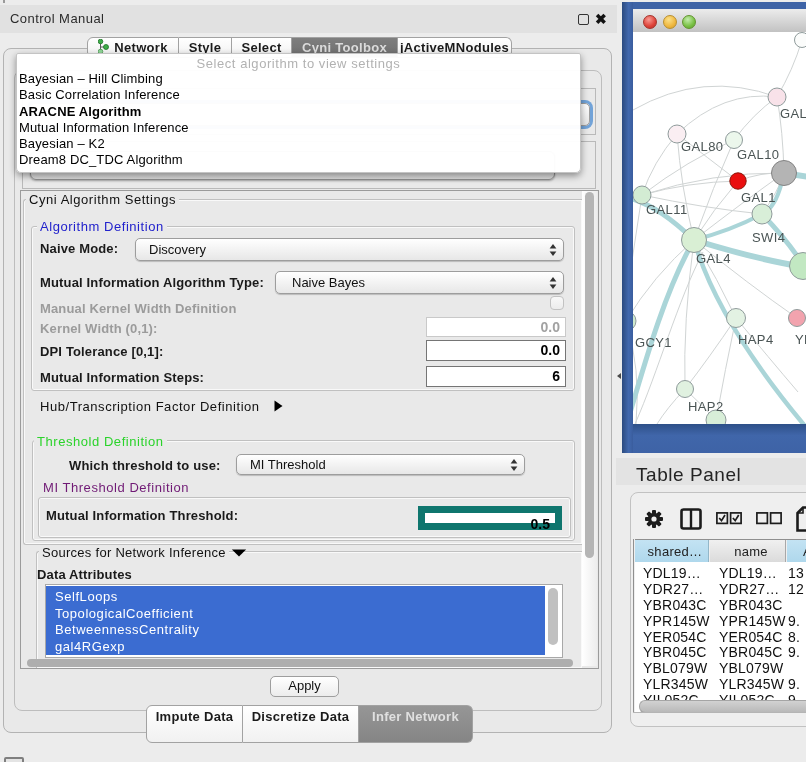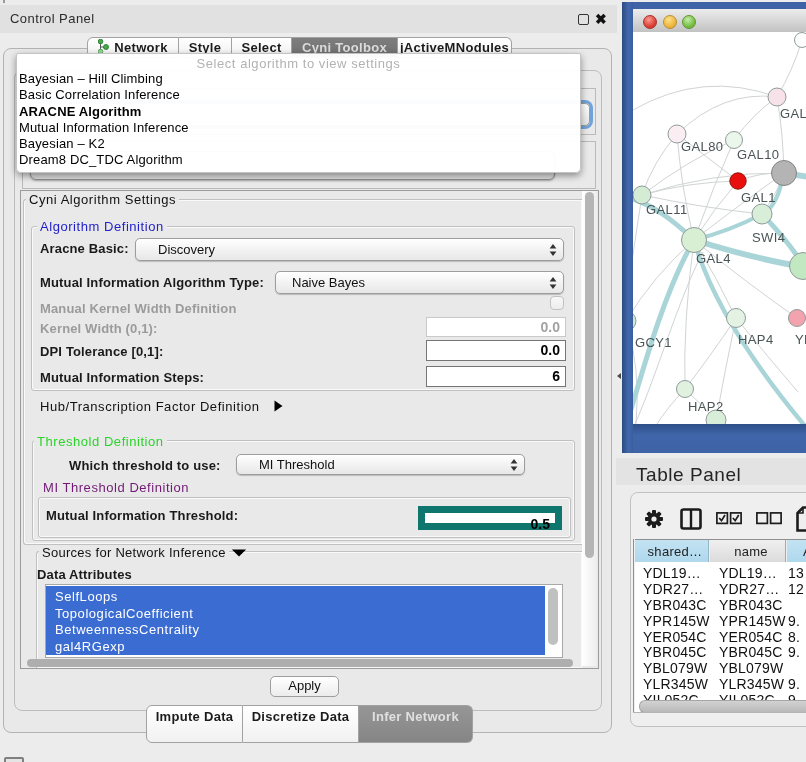--- a/index.html
+++ b/index.html
@@ -31,21 +31,21 @@
 #combo1{left:30px;top:103px;width:558px;height:21px;border-radius:5px;background:linear-gradient(#ffffff,#e4e4e4);border:1px solid #9d9d9d;box-shadow:0 0 0 3px #72a3d8;}
 #box2{left:22px;top:141px;width:572px;height:46px;border:1px solid #b9b9b9;background:#e9e9e9;}
 #combo2{left:30px;top:151px;width:523px;height:27px;border-radius:6px;background:linear-gradient(#ffffff,#dcdcdc);border:1px solid #909090;box-shadow:0 1px 2px rgba(0,0,0,.3);}
 
 #scrollpane{left:20px;top:190px;width:577px;height:477px;border:1px solid #9b9b9b;background:#e9e9e9;}
 .fieldset{position:absolute;border:1px solid #c0c0c0;border-radius:3px;box-shadow:inset 0 0 0 1px rgba(255,255,255,.7);}
 .fstitle{position:absolute;background:#e9e9e9;padding:0 3px;font-size:13px;white-space:nowrap;letter-spacing:0.55px;}
 .lbl{position:absolute;font-size:13px;font-weight:bold;color:#1a1a1a;white-space:nowrap;letter-spacing:0.15px;}
 .lbl.dis{color:#9b9b9b;}
 .combo{position:absolute;box-sizing:border-box;border-radius:5px;background:linear-gradient(#ffffff,#e7e7e7);border:1px solid #9d9d9d;box-shadow:0 1px 1px rgba(0,0,0,.2);font-size:13px;color:#111;}
-.combo .ctext{position:absolute;left:22px;top:0;bottom:0;display:flex;align-items:center;}
+.combo .ctext{position:absolute;left:13px;top:0;bottom:0;display:flex;align-items:center;}
 .stepper{position:absolute;right:6px;top:50%;margin-top:-6px;width:8px;height:12px;}
 .tfield{position:absolute;box-sizing:border-box;background:#ffffff;border:1px solid #757575;font-size:14px;font-weight:bold;color:#000;text-align:right;padding-right:5px;}
 .tfield.dis{border:1px solid #c9c9c9;color:#a2a2a2;}
 
 #vsb-track{left:582px;top:191px;width:15px;height:475px;background:linear-gradient(90deg,#ffffff,#ededed);}
 #vsb-thumb{left:585px;top:192px;width:9px;height:366px;border-radius:5px;background:#b5b5b5;}
 #hsb-thumb{left:27px;top:659px;width:546px;height:8px;border-radius:5px;background:#aeaeae;}
 
 #applybtn{left:270px;top:676px;width:67px;height:19px;border:1px solid #9e9e9e;border-radius:5px;background:linear-gradient(#ffffff,#ececec);font-size:13px;color:#111;text-align:center;line-height:18px;}
 
@@ -72,21 +72,21 @@
 #tbl-hsb{left:639px;top:700px;width:167px;height:11px;border-radius:6px 0 0 6px;background:linear-gradient(#d2d2d2,#b9b9b9);border:1px solid #a5a5a5;border-right:none;}
 #tbl-border-l{left:633px;top:539px;width:1px;height:174px;background:#909090;}
 #tbl-bottom{left:633px;top:712px;width:173px;height:1px;background:#b5b5b5;}
 </style>
 </head>
 <body>
 <div id="root">
 
   <div class="abs" id="topnotch"></div>
   <div class="abs" id="cp-titlebar"></div>
-  <div class="abs" id="cp-title">Control Panel</div>
+  <div class="abs" id="cp-title">Control Manual</div>
   <div class="abs" id="cp-float"></div>
   <div class="abs" id="cp-close">✖</div>
   <div class="abs" id="panelA"></div>
   <div class="abs" id="panelB"></div>
   <div class="abs" id="box1"></div>
   <div class="abs" id="combo1"></div>
   <div class="abs" id="box2"></div>
   <div class="abs" id="combo2"></div>
   <div class="abs" id="scrollpane"></div>
   <div class="abs" id="tabsTop">
@@ -103,21 +103,21 @@
       <div class="tab last" style="width:114px;">jActiveMNodules</div>
     </div>
   </div>
 
   <div class="abs fieldset" style="left:23px;top:199px;width:558px;height:344px;border-right:none;border-radius:3px 0 0 3px;"></div>
   <div class="abs fstitle" style="left:26px;top:192px;color:#111;">Cyni Algorithm Settings</div>
 
   <div class="abs fieldset" style="left:31px;top:226px;width:542px;height:163px;"></div>
   <div class="abs fstitle" style="left:37px;top:219px;color:#2222cc;">Algorithm Definition</div>
 
-  <div class="abs lbl" style="left:40px;top:241px;">Aracne Basic:</div>
+  <div class="abs lbl" style="left:40px;top:241px;">Naive Mode:</div>
   <div class="abs combo" style="left:135px;top:238px;width:429px;height:23px;">
       <span class="ctext">Discovery</span>
       <svg class="stepper" viewBox="0 0 8 12">
         <path d="M4 0 L7.4 4.6 H0.6 Z" fill="#333"></path>
         <path d="M4 12 L7.4 7.4 H0.6 Z" fill="#333"></path>
       </svg>
     </div>
 
   <div class="abs lbl" style="left:40px;top:275px;">Mutual Information Algorithm Type:</div>
   <div class="abs combo" style="left:275px;top:271px;width:289px;height:23px;">

